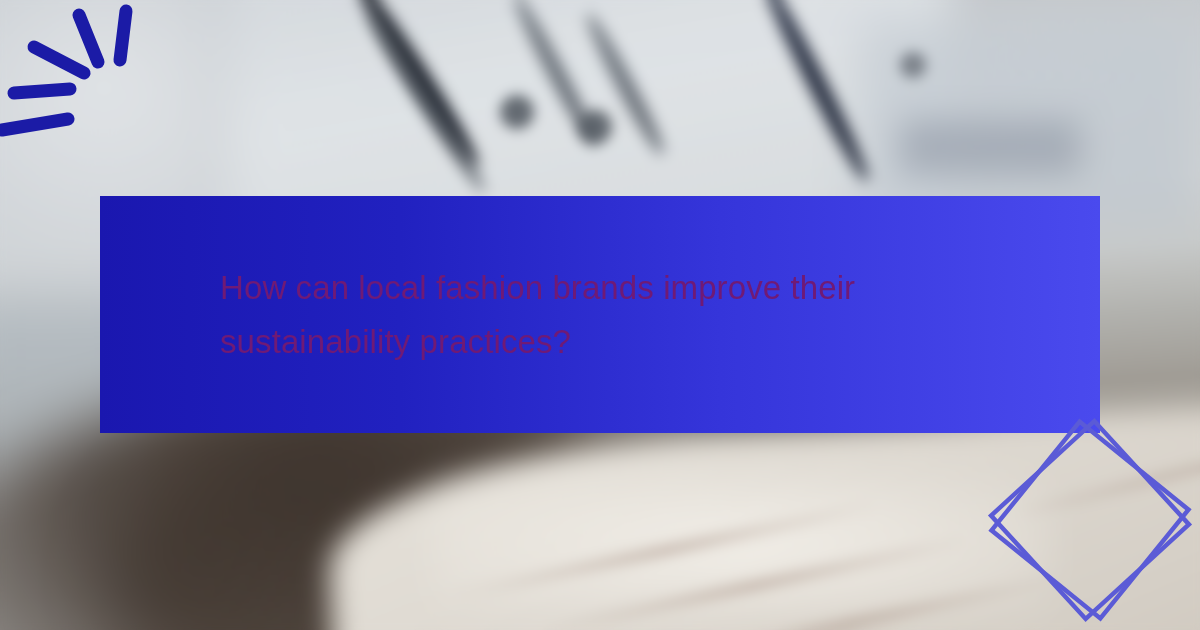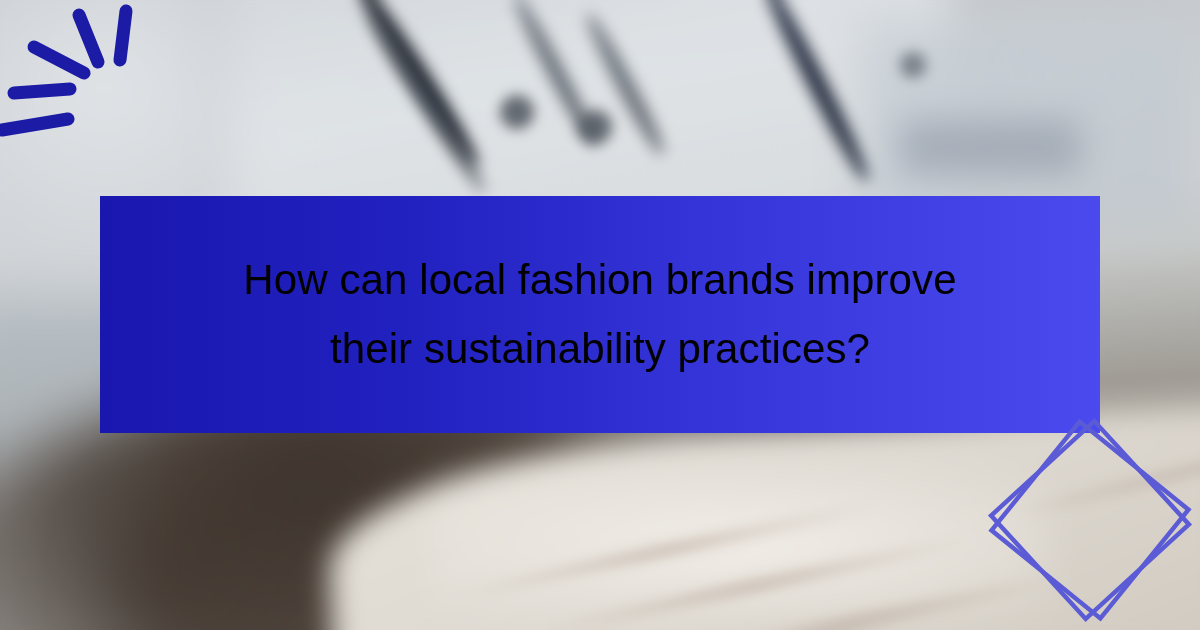--- a/index.html
+++ b/index.html
@@ -175,23 +175,23 @@
   .banner {
     position:absolute;
     left:100px; top:196px;
     width:1000px; height:237px;
     display:flex;
     align-items:center;
     justify-content:center;
   }
   .banner-title {
     width:760px;
-    text-align:center;
-    color:#000000;
-    font-size:42px;
+    text-align:left;
+    color:#701a75;
+    font-size:33px;
     line-height:1.62;
     font-weight:400;
     letter-spacing:.1px;
   }
 </style>
 </head>
 <body>
 
 <div id="stage">
 

